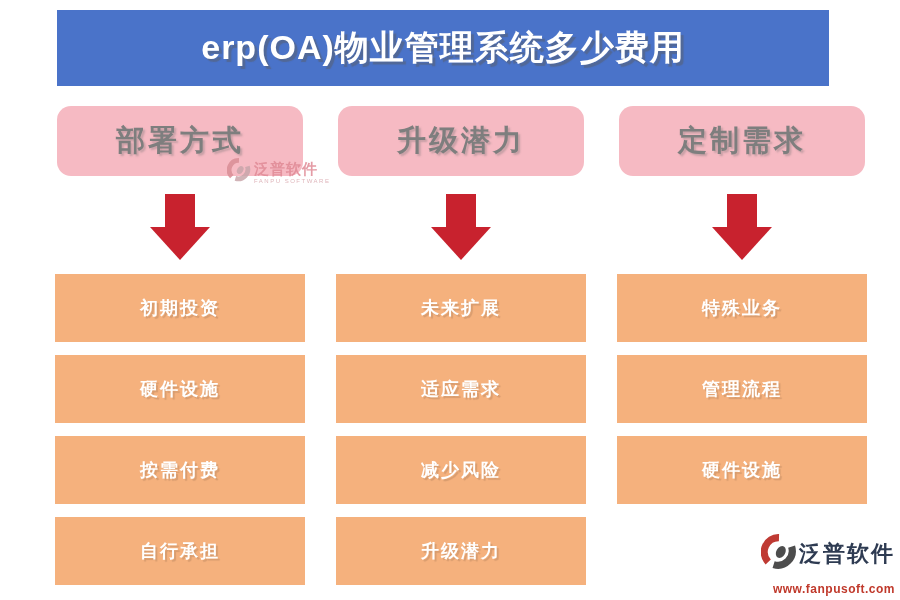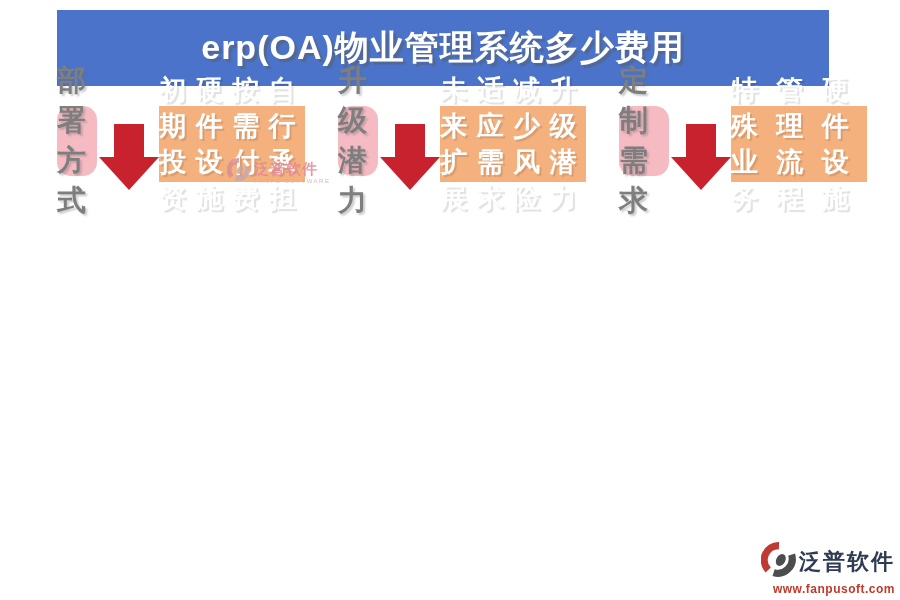--- a/index.html
+++ b/index.html
@@ -16,56 +16,56 @@
   .banner .title {
     color:#ffffff; font-size:34px; font-weight:bold; letter-spacing:1px;
     text-shadow:3px 3px 1px rgba(90,90,90,0.45);
     font-family:"Liberation Sans", sans-serif;
   }
   
   .cols {
     position:absolute; left:55px; top:106px; width:812px;
     display:flex; gap:31px;
   }
-  .col { width:250px; display:flex; flex-direction:row; }
+  .col { width:250px; display:flex; flex-direction:column; }
   .cat-header {
     height:70px; margin:0 2px; border-radius:14px; background:#F6BAC3;
     display:flex; align-items:center; justify-content:center;
     color:#7E7E7E; font-size:29px; font-weight:bold; letter-spacing:3px;
     text-shadow:2px 2px 2px rgba(110,110,110,0.35);
   }
   .arrow { width:60px; margin:18px auto 14px auto; height:66px; }
   .arrow .stem { width:30px; height:33px; background:#C8222E; margin:0 auto; }
   .arrow .head {
     width:0; height:0;
     border-left:30px solid transparent; border-right:30px solid transparent;
     border-top:33px solid #C8222E;
   }
   .item {
-    height:76px; margin-bottom:13px; background:#F5B17D;
+    height:68px; margin-bottom:13px; background:#F5B17D;
     display:flex; align-items:center; justify-content:center;
-    color:#ffffff; font-size:27px; font-weight:bold; letter-spacing:2px;
+    color:#ffffff; font-size:18px; font-weight:bold; letter-spacing:2px;
     text-shadow:2px 2px 1px rgba(0,0,0,0.12);
   }
   
   .wm-inline {
     position:absolute; left:227px; top:158px; z-index:5;
     display:flex; align-items:center; gap:3px; opacity:0.85;
   }
   .wm-inline .txt { display:flex; flex-direction:column; line-height:1; }
   .wm-inline .name { font-size:15px; font-weight:bold; color:#E08A96; letter-spacing:1px; }
   .wm-inline .sub  { font-size:6px; color:#D9A8AE; letter-spacing:1.5px; margin-top:2px; }
   
   .wm-corner {
     position:absolute; right:5px; bottom:4px; z-index:5;
     display:flex; flex-direction:column; align-items:flex-end;
   }
   .wm-corner .row { display:flex; align-items:center; gap:2px; }
   .wm-corner .name { font-size:22px; font-weight:bold; color:#2E3B52; letter-spacing:2px; }
-  .wm-corner .url  { font-size:12px; font-weight:bold; color:#C0392B; letter-spacing:0.5px; margin-top:0; }
+  .wm-corner .url  { font-size:12px; font-weight:bold; color:#C0392B; letter-spacing:0.5px; margin-top:8px; }
 </style>
 </head>
 <body>
 
 <div class="canvas">
 
   <div class="banner">
     <div class="title">erp(OA)物业管理系统多少费用</div>
   </div>
 

